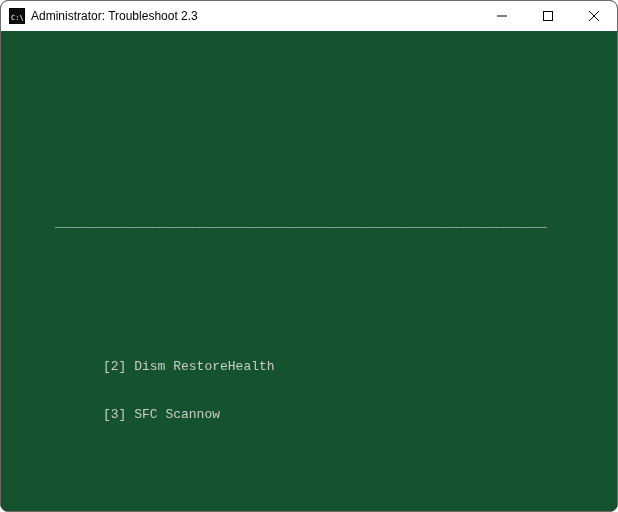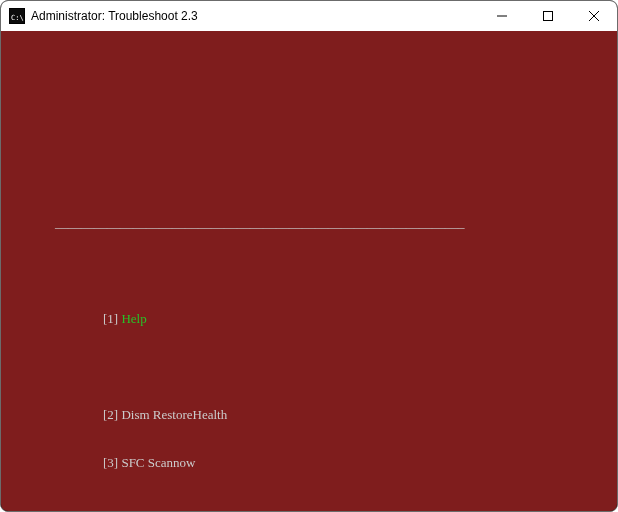--- a/index.html
+++ b/index.html
@@ -45,23 +45,23 @@
     height: 30px;
     display: flex;
     align-items: center;
     justify-content: center;
     font-size: 10px;
     color: #000;
   }
   .winbtn svg { display: block; }
   .terminal {
     flex: 1;
-    background: #7f1d1d;
+    background: #14532d;
     color: #ccc;
-    font-family: Liberation Serif, serif;
+    font-family: Liberation Mono, monospace;
     font-size: 13px;
     line-height: 16px;
     padding: 8px 10px 8px 6px;
     white-space: pre;
     overflow: hidden;
   }
   .term-line { min-height: 16px; }
   .green { color: #28c128; }
   .indent1 { padding-left: 48px; }
   .indent2 { padding-left: 96px; }
@@ -101,21 +101,20 @@
         </svg>
     </div>
   </div>
 
   <div class="terminal">
     <div class="term-line"></div>
     <div class="term-line"></div>
     <div class="term-line"></div>
     <div class="term-line hr-line indent1">_______________________________________________________________</div>
     <div class="term-line"></div>
-    <div class="term-line indent2"><span>[1] </span><span class="green">Help</span></div>
     <div class="term-line"></div>
     <div class="term-line indent2">[2] Dism RestoreHealth</div>
     <div class="term-line indent2">[3] SFC Scannow</div>
     
     
     
     
     
     
     

